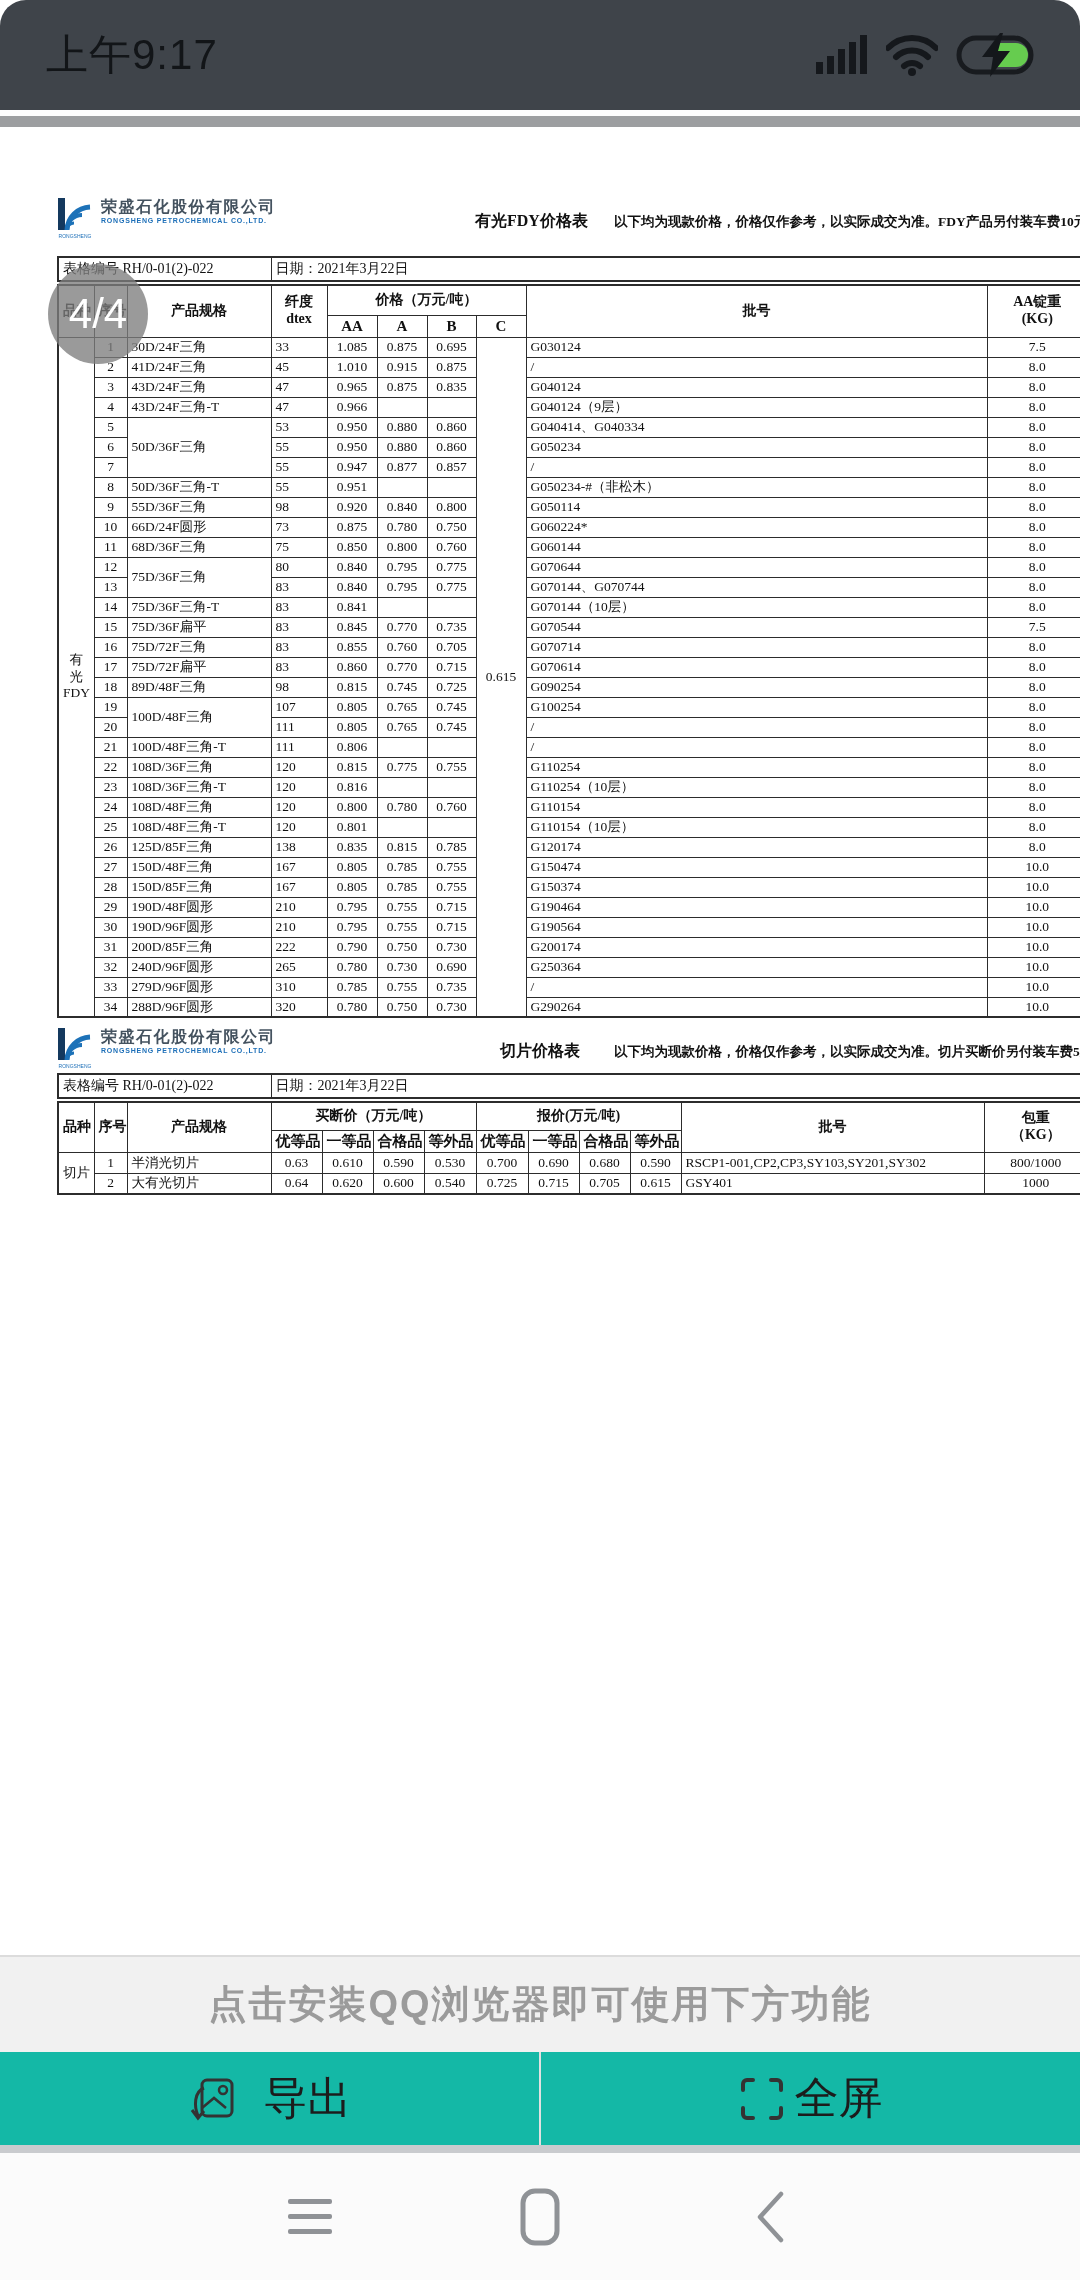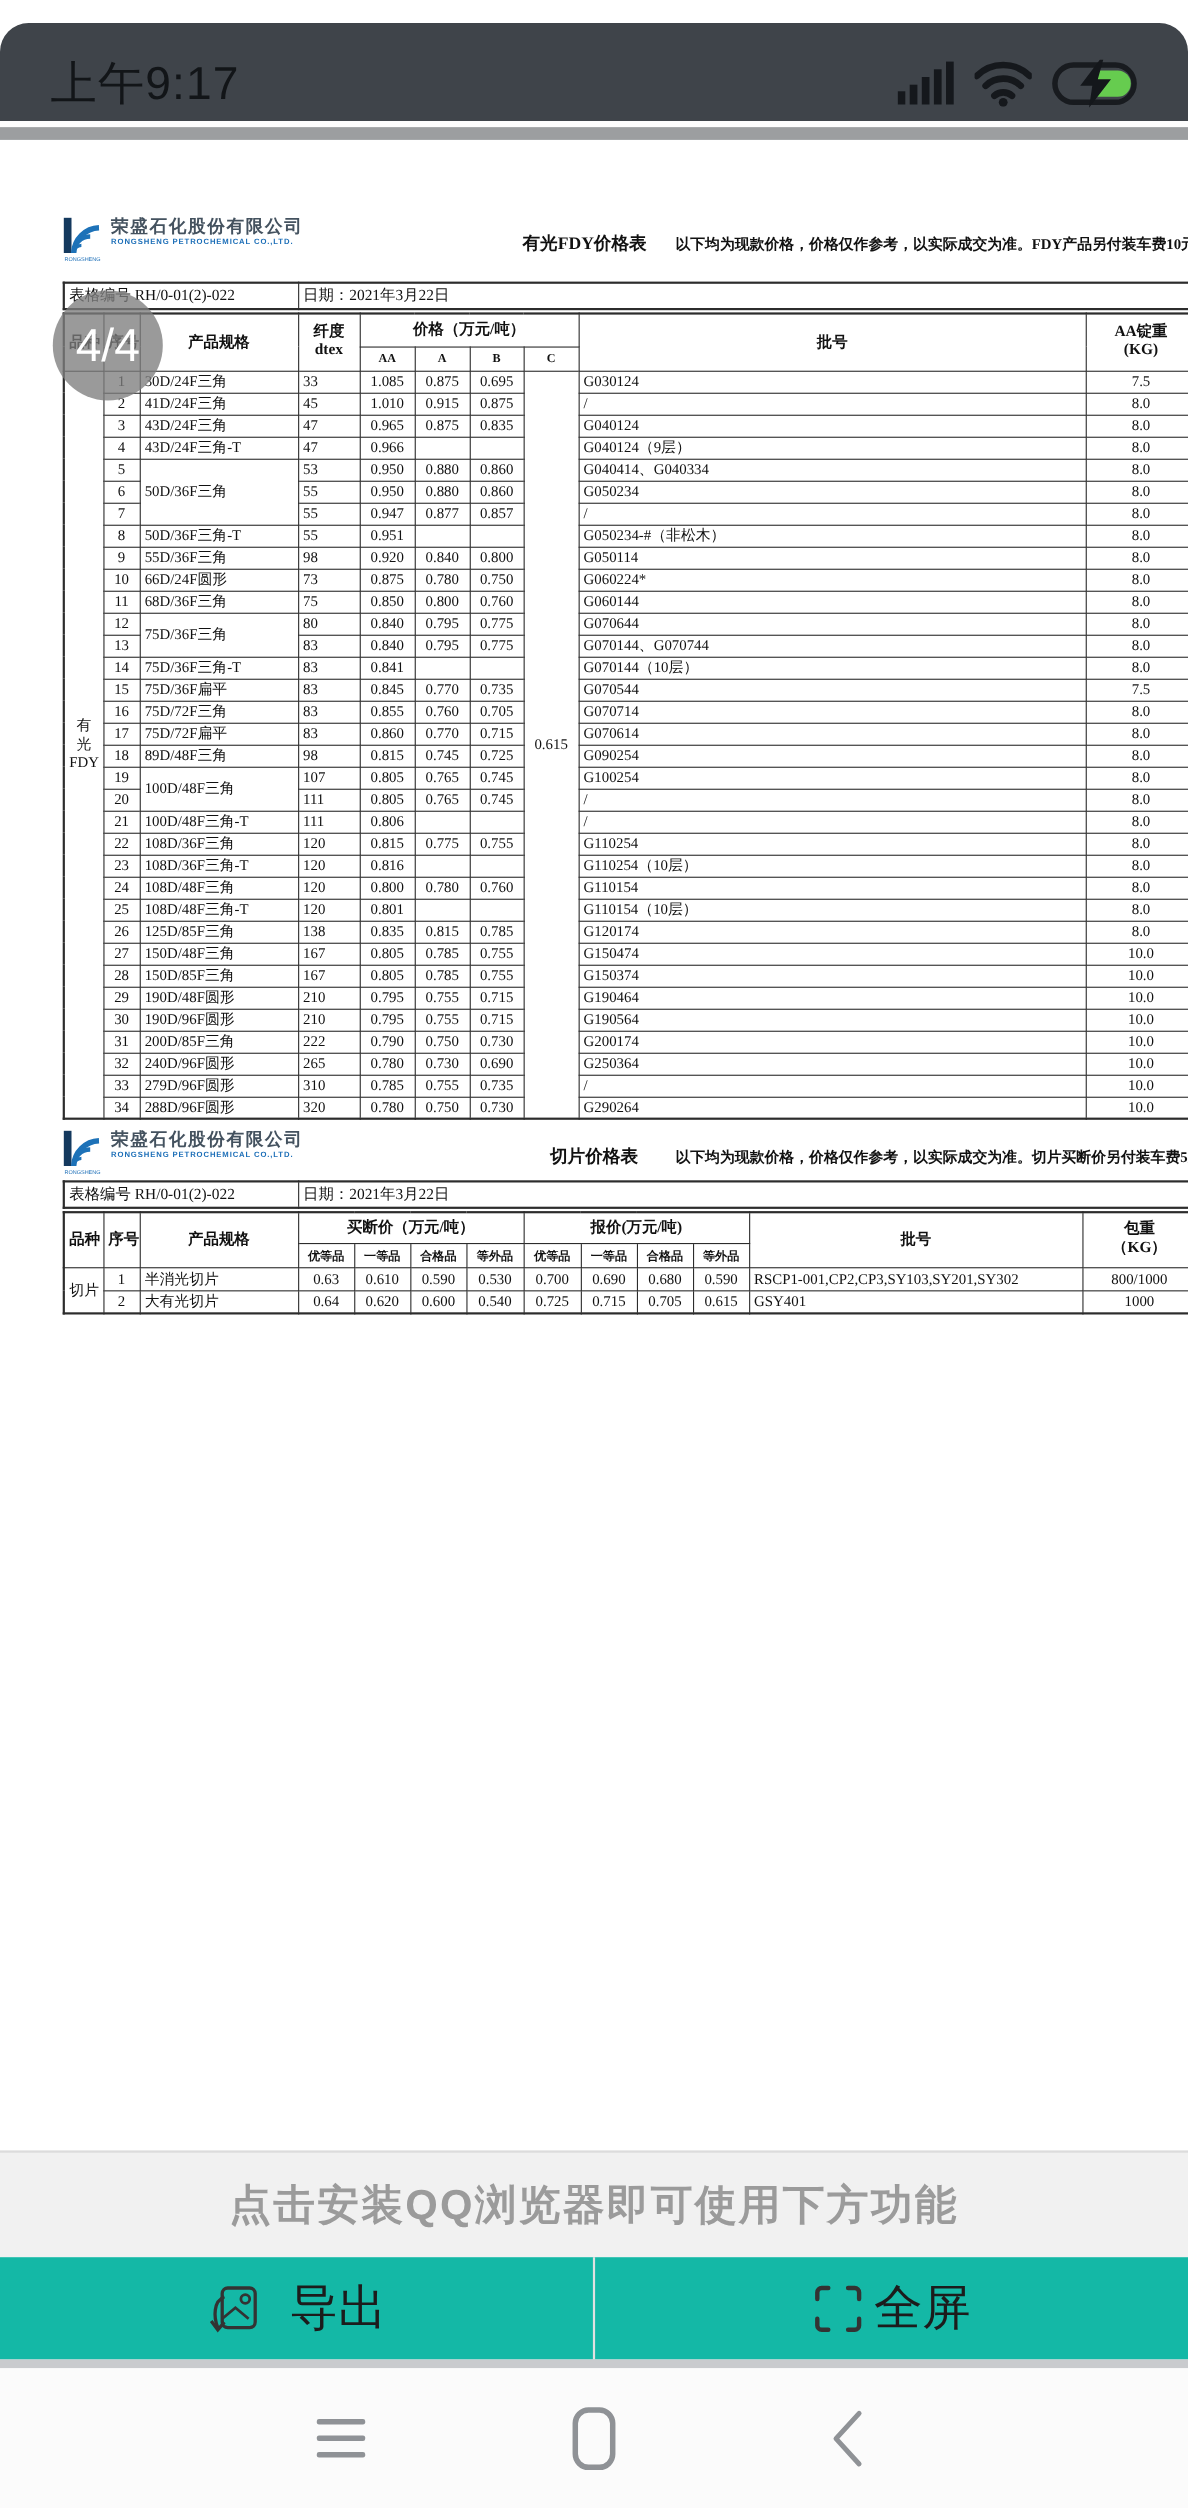--- a/index.html
+++ b/index.html
@@ -1,21 +1,21 @@
 <!DOCTYPE html>
 <html><head>
 <meta charset="utf-8">
 <style>
   html,body{margin:0;padding:0;background:#fff;}
   .phone{position:relative;width:1080px;height:2280px;overflow:hidden;background:#ffffff;
          font-family:"Liberation Sans","DejaVu Sans",sans-serif;}
   
   .statusbar{position:absolute;left:0;top:0;width:1080px;height:110px;background:#3f444a;
              display:flex;align-items:center;justify-content:space-between;box-sizing:border-box;
-             padding:0 46px;border-radius:26px 26px 0 0;margin-top:21px;}
+             padding:0 46px;border-radius:26px 26px 0 0;}
   .sb-time{font-size:42px;color:#121518;letter-spacing:1px;}
   .sb-icons{display:flex;align-items:center;gap:18px;}
   .sb-strip-white{position:absolute;left:0;top:110px;width:1080px;height:6px;background:#fdfdfd;}
   .sb-strip-grey{position:absolute;left:0;top:116px;width:1080px;height:11px;background:#9c9ea0;}
   
   .page{position:absolute;left:0;top:127px;width:1080px;height:1828px;background:#ffffff;overflow:hidden;
         font-family:"Liberation Serif","DejaVu Serif",serif;color:#151515;}
   .docheader{position:absolute;left:57px;width:1023px;height:46px;white-space:nowrap;}
   .logo-block{position:absolute;left:0;top:0;display:flex;align-items:flex-start;gap:8px;}
   .logo-txt .cn{font-size:16px;font-weight:bold;color:#44525f;letter-spacing:1.5px;line-height:19px;
@@ -26,21 +26,21 @@
   .doc-title{position:absolute;left:418px;top:14px;font-size:16px;font-weight:bold;color:#111;}
   .doc-note{position:absolute;left:557px;top:16px;font-size:13.5px;font-weight:bold;color:#111;}
   
   .doc-table{border-collapse:collapse;table-layout:fixed;position:absolute;
              font-family:"Liberation Serif","DejaVu Serif",serif;color:#111;}
   .doc-table td,.doc-table th{border:1px solid #2c2c2c;padding:0 4px;overflow:hidden;
              white-space:nowrap;font-weight:normal;box-sizing:border-box;}
   .doc-table{border:2px solid #2c2c2c;}
   .info-row td{font-size:14px;height:24px;text-align:left;}
   .h1 th{font-size:14px;font-weight:bold;text-align:center;}
-  .h2 th{font-size:11px;font-weight:bold;text-align:center;height:22px;}
+  .h2 th{font-size:15px;font-weight:bold;text-align:center;height:22px;}
   tbody td{font-size:13.5px;height:20px;text-align:center;}
   tbody td.l{text-align:left;}
   td.pre,th.pre{white-space:pre-line;line-height:1.2;}
   .t2 tbody td{height:21px;}
   
   .page-ind{position:absolute;left:48px;top:264px;width:100px;height:100px;border-radius:50%;
             background:rgba(125,125,125,0.78);display:flex;align-items:center;justify-content:center;
             color:#fff;font-size:42px;font-family:"Liberation Sans",sans-serif;}
   
   .banner{position:absolute;left:0;top:1955px;width:1080px;height:97px;background:#f1f1f1;

